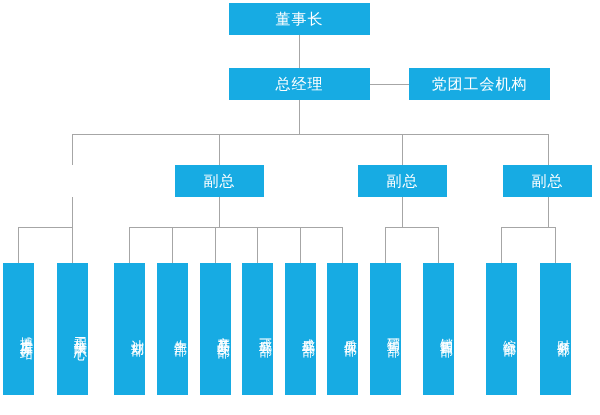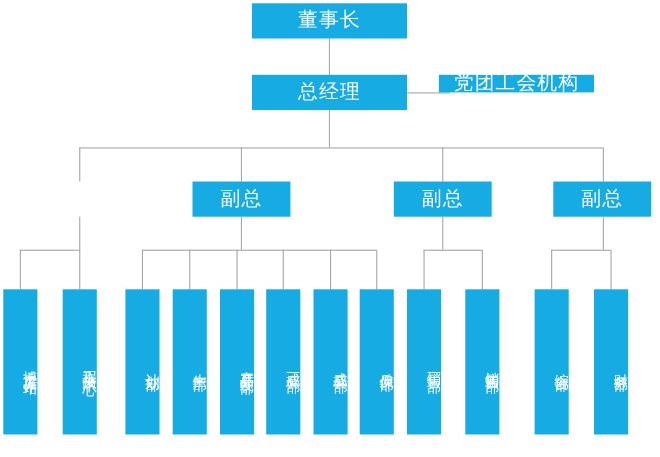--- a/index.html
+++ b/index.html
@@ -22,21 +22,21 @@
     background: #17ABE3;
     color: #ffffff;
     display: flex;
     align-items: center;
     justify-content: center;
     box-sizing: border-box;
     z-index: 3;
     letter-spacing: 1px;
   }
   .node-h {
-    font-size: 18px;
+    font-size: 15px;
     line-height: 1;
     white-space: nowrap;
   }
   .node-v {
     font-size: 13px;
     line-height: 1.18;
     writing-mode: vertical-rl;
     text-orientation: upright;
     padding-top: 6px;
     align-items: flex-start;
@@ -86,21 +86,21 @@
   <div class="line vline" style="left:438px; top:227px; height:36px;"></div>
 
   <div class="line vline" style="left:548px; top:197px; height:30px;"></div>
   <div class="line hline" style="left:501px; top:227px; width:54px;"></div>
   <div class="line vline" style="left:501px; top:227px; height:36px;"></div>
   <div class="line vline" style="left:555px; top:227px; height:36px;"></div>
 
   <div class="node node-h" style="left:229px; top:3px; width:141px; height:32px;">董事长</div>
 
   <div class="node node-h" style="left:229px; top:68px; width:141px; height:32px;">总经理</div>
-  <div class="node node-h" style="left:399px; top:68px; width:141px; height:16px;">党团工会机构</div>
+  <div class="node node-h" style="left:409px; top:68px; width:141px; height:32px;">党团工会机构</div>
 
   <div class="node node-h" style="left:175px; top:165px; width:89px; height:32px;">副总</div>
   <div class="node node-h" style="left:358px; top:165px; width:89px; height:32px;">副总</div>
   <div class="node node-h" style="left:503px; top:165px; width:89px; height:32px;">副总</div>
 
   <div class="node node-v" style="left:3px; top:263px; width:31px; height:132px;">博士后工作站</div>
   <div class="node node-v" style="left:57px; top:263px; width:31px; height:132px;">工程技术中心</div>
 
   <div class="node node-v" style="left:114px; top:263px; width:31px; height:132px;">计划部</div>
   <div class="node node-v" style="left:157px; top:263px; width:31px; height:132px;">生产部</div>

